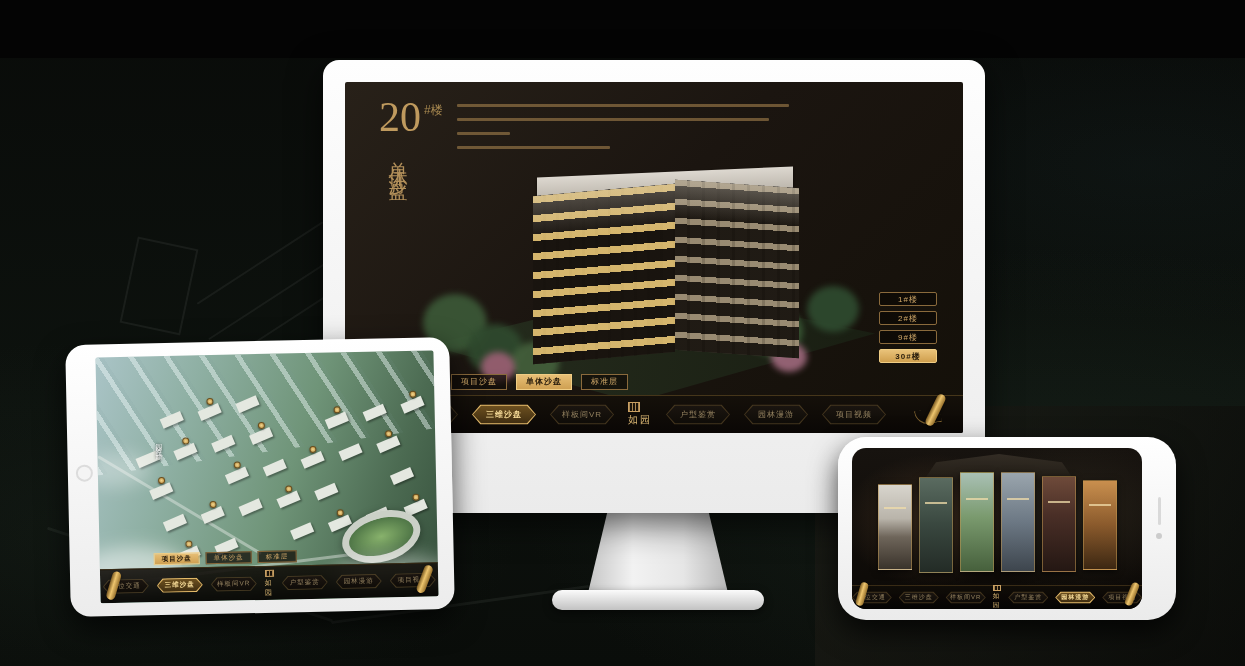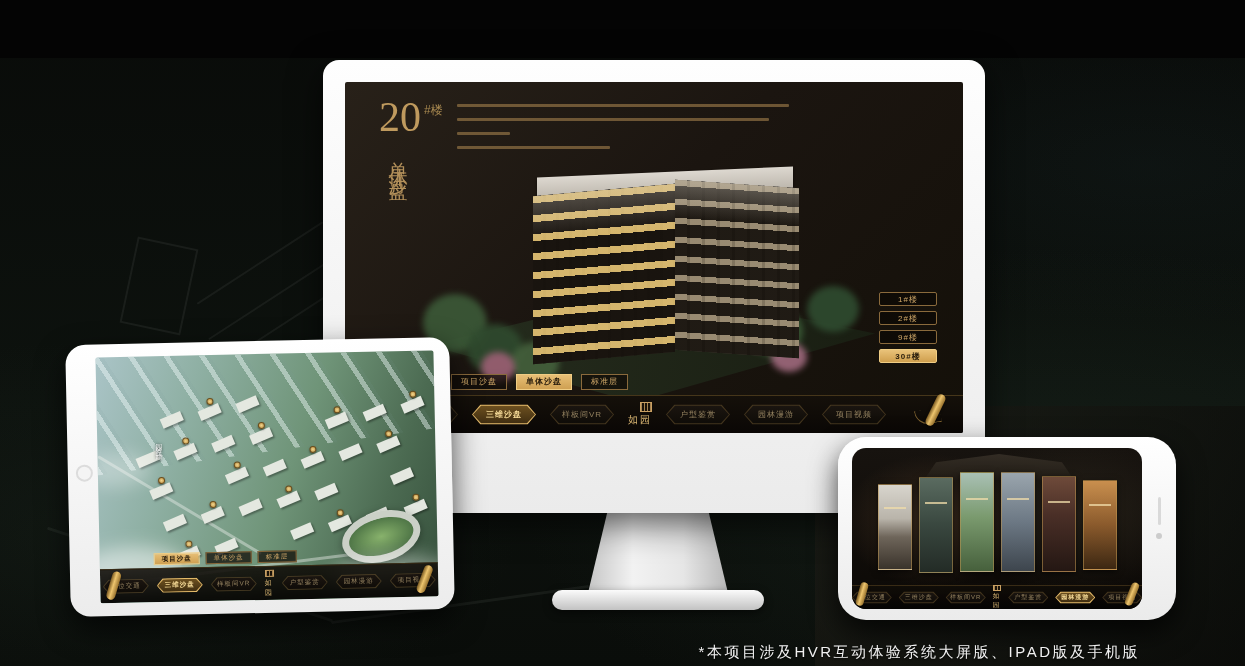--- a/index.html
+++ b/index.html
@@ -33,21 +33,21 @@
   .navbar { display:flex; align-items:center; justify-content:center; }
   .nav-item { position:relative; width:var(--bw); height:var(--bh); display:flex; align-items:center; justify-content:center; }
   .badge-outer { position:absolute; inset:0; background:rgba(148,118,64,.40);
      clip-path:polygon(0 50%,13% 6%,87% 6%,100% 50%,87% 94%,13% 94%); }
   .badge-inner { position:absolute; inset:1px; background:linear-gradient(#1b1510,#0e0b07);
      clip-path:polygon(0 50%,13% 6%,87% 6%,100% 50%,87% 94%,13% 94%); }
   .nav-item.active .badge-outer { background:#e6bc6b; }
   .nav-item.active .badge-inner { background:linear-gradient(#6e5120,#3c2b10); }
   .nav-label { position:relative; z-index:1; font-size:var(--fs); color:#93815f; letter-spacing:1px; white-space:nowrap; }
   .nav-item.active .nav-label { color:#f5da97; font-weight:bold; }
-  .nav-logo { display:flex; flex-direction:column; align-items:flex-end; justify-content:center; gap:1px; }
+  .nav-logo { display:flex; flex-direction:column; align-items:flex-start; justify-content:center; gap:1px; }
   .seal { border:1px solid #c9a063; background:
       repeating-linear-gradient(90deg, rgba(201,160,99,.8) 0 1px, transparent 1px 3px), #191209; }
   .logo-text { color:#d8b572; font-family:"Liberation Serif", serif; letter-spacing:2px; }
   .scroll-bar { background:linear-gradient(90deg,#7a5a22,#eec56e 45%,#96702c); border-radius:5px;
       box-shadow:0 1px 3px rgba(0,0,0,.55); }
   .scroll-curl { border:1.5px solid rgba(160,125,60,.75); border-top:none; border-right:none;
       border-radius:0 0 0 14px; }
 
   
   .monitor { left:323px; top:60px; width:662px; height:453px; z-index:2;
@@ -171,21 +171,20 @@
 
   <div class="abs top-strip"></div>
   <div class="abs bg-frame"></div>
   <div class="abs bg-line" style="left:185px;top:262px;width:150px;transform:rotate(-33deg);"></div>
   <div class="abs bg-line" style="left:195px;top:292px;width:170px;transform:rotate(-33deg);"></div>
   <div class="abs bg-line" style="left:210px;top:322px;width:150px;transform:rotate(-33deg);"></div>
   <div class="abs bg-patch-br"></div>
   <div class="abs bg-road" style="left:40px;bottom:90px;width:300px;transform:rotate(18deg);"></div>
   <div class="abs bg-road" style="left:330px;bottom:60px;width:260px;transform:rotate(-8deg);"></div>
 
-  <div class="abs footnote">*本项目涉及HVR互动体验系统大屏版、IPAD版及手机版</div>
 
   <div class="abs monitor-neck"></div>
   <div class="abs monitor-base"></div>
   <div class="abs monitor">
     <div class="abs monitor-screen">
 
       <div class="abs m-heading">
         <div class="m-num-row">
           <span class="m-num">20</span>
           <span class="m-suffix">#楼</span>

